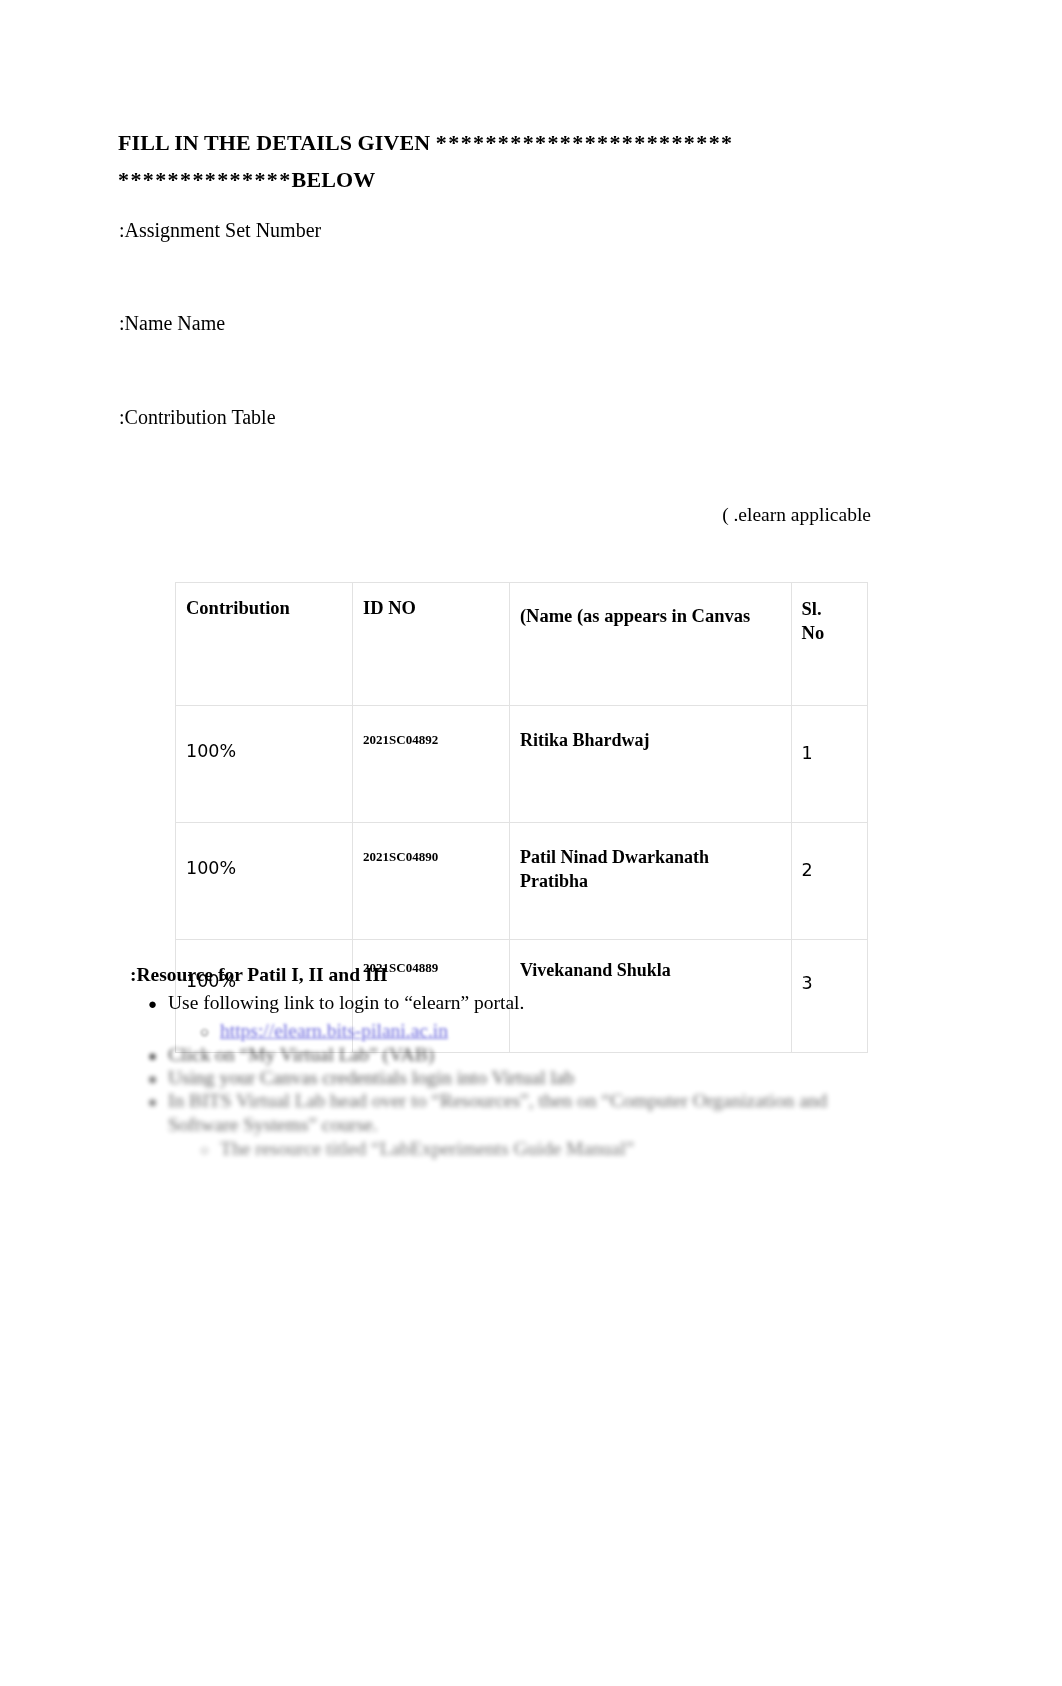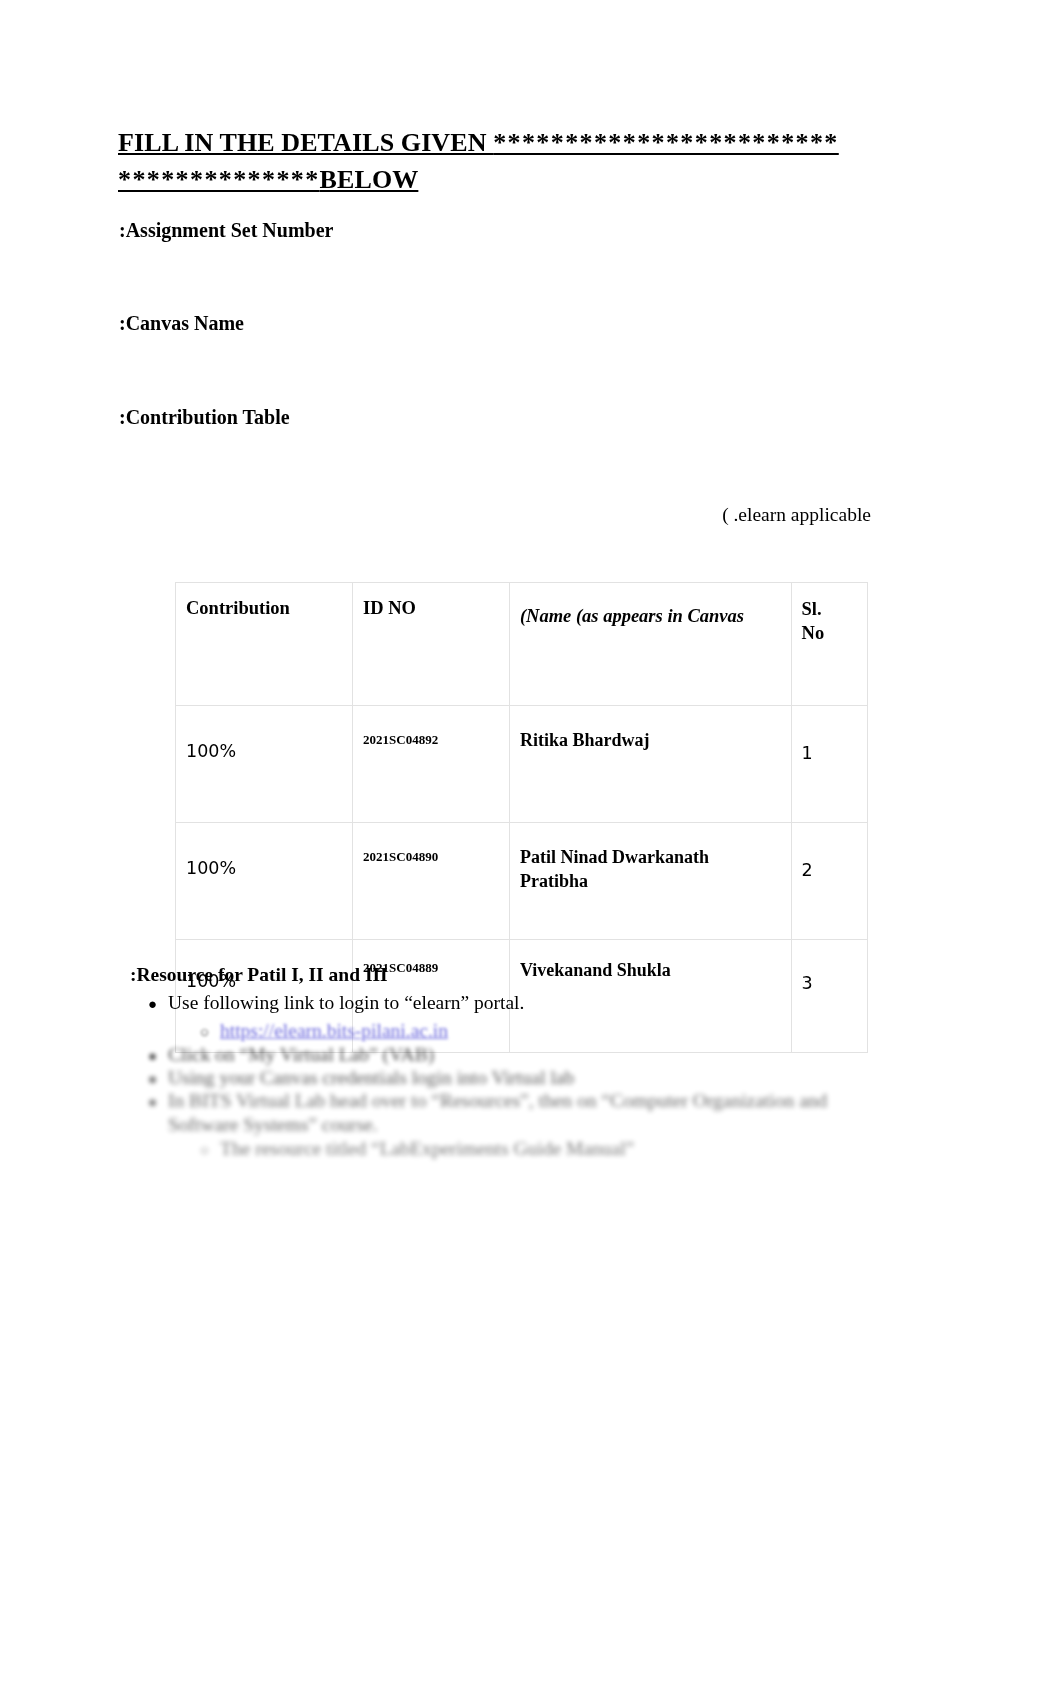--- a/index.html
+++ b/index.html
@@ -20,36 +20,35 @@
   }
 
   
   .title-block {
     position: absolute;
     left: 118px;
     top: 124px;
     width: 790px;
   }
   .title-line {
-    font-size: 26px;
+    font-size: 22px;
     font-weight: bold;
     line-height: 37px;
     letter-spacing: 0.1px;
     white-space: pre;
-    text-decoration: underline;
   }
   .stars {
     font-weight: bold;
     letter-spacing: 1.4px;
   }
 
   .section-label {
     position: absolute;
     font-size: 20px;
-    font-weight: bold;
+    font-weight: normal;
     line-height: 26px;
     white-space: pre;
     text-align: center;
   }
   #lbl-set   { left: 119px; top: 217px; }
   #lbl-group { left: 119px; top: 310px; }
   #lbl-table { left: 119px; top: 404px; }
 
   
   .para {
@@ -96,21 +95,20 @@
     font-size: 18.5px;
     font-weight: bold;
     line-height: 23px;
   }
   .th-name {
     font-size: 18.5px;
     font-weight: bold;
     line-height: 23px;
     padding-top: 22px !important;
     white-space: pre;
-    font-style: italic;
   }
   .th-sl {
     font-size: 18.5px;
     font-weight: bold;
     line-height: 24px;
     white-space: pre;
   }
   .td-pct {
     font-family: "DejaVu Sans", sans-serif;
     font-size: 17.5px;
@@ -192,21 +190,21 @@
 
 <div id="page">
 
   <div class="title-block">
     <div class="title-line"><span>FILL IN THE DETAILS GIVEN </span><span class="stars">************************</span></div>
     <div class="title-line"><span class="stars">**************</span><span>BELOW</span></div>
   </div>
 
   <div class="section-label" id="lbl-set">:Assignment Set Number</div>
 
-  <div class="section-label" id="lbl-group">:Canvas Name</div>
+  <div class="section-label" id="lbl-group">:Name Name</div>
 
   <div class="section-label" id="lbl-table">:Contribution Table</div>
 
   <div class="para-tail">( .elearn applicable</div>
 
   <table id="contrib-table">
     <colgroup>
       <col class="c-contrib">
         <col class="c-id">
         <col class="c-name">

